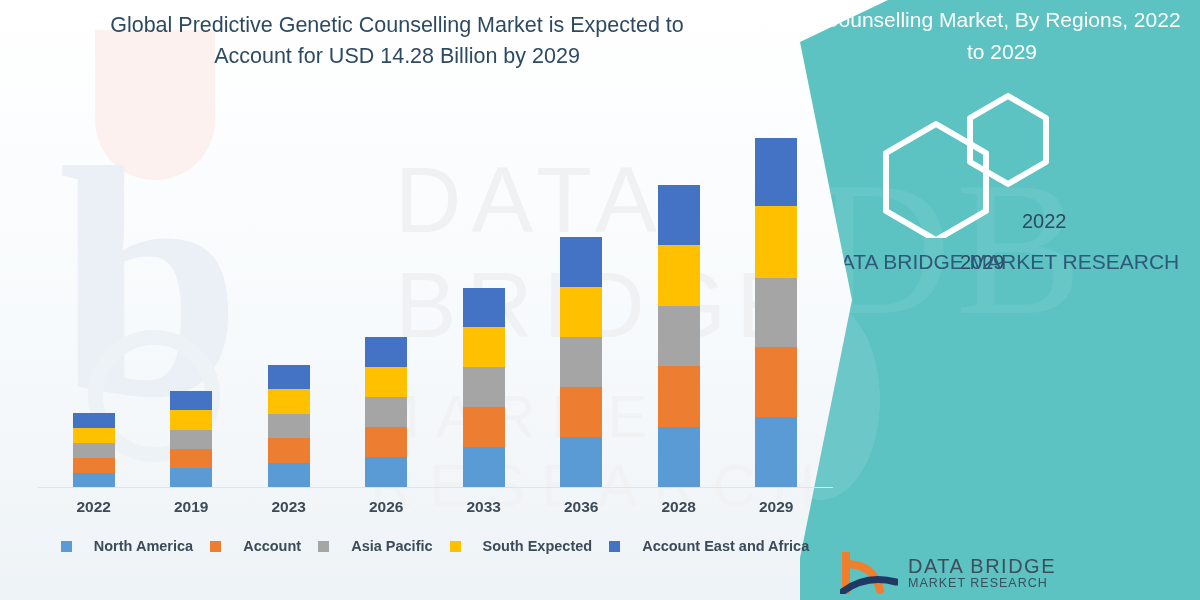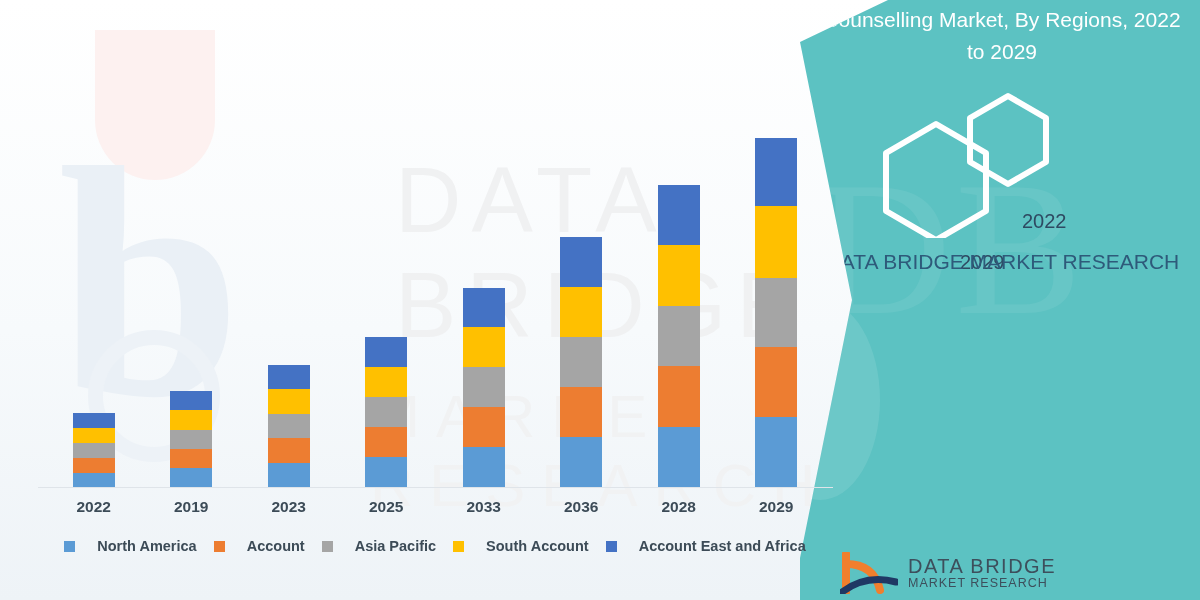--- a/index.html
+++ b/index.html
@@ -292,20 +292,21 @@
 <div id="canvas">
 
   <div class="left-panel">
 
     <div class="wm-pinkblob"></div>
     <div class="wm-letter wm-b">b</div>
     <div class="wm-circle"></div>
     <div class="wm-databridge">DATA BRIDGE</div>
     <div class="wm-market">MARKET RESEARCH</div>
 
+    <div class="chart-title">Global Predictive Genetic Counselling Market is Expected to Account for USD 14.28 Billion by 2029</div>
 
     <div class="plot">
       <div class="bars-row" id="bars-row">
           <div class="bar-slot">
             <div class="bar">
               <div class="seg" style="height: 15px; background: rgb(91, 155, 213);"></div>
               <div class="seg" style="height: 15px; background: rgb(237, 125, 49);"></div>
               <div class="seg" style="height: 15px; background: rgb(165, 165, 165);"></div>
               <div class="seg" style="height: 15px; background: rgb(255, 192, 0);"></div>
               <div class="seg" style="height: 15px; background: rgb(68, 114, 196);"></div>
@@ -376,21 +377,21 @@
           </div>
         </div>
     </div>
 
     <div class="axis-line"></div>
 
     <div class="x-labels" id="x-labels">
         <div class="x-label">2022</div>
         <div class="x-label">2019</div>
         <div class="x-label">2023</div>
-        <div class="x-label">2025</div>
+        <div class="x-label">2026</div>
         <div class="x-label">2033</div>
         <div class="x-label">2036</div>
         <div class="x-label">2028</div>
         <div class="x-label">2029</div>
       </div>
 
     <div class="legend" id="legend">
         <div class="legend-item">
           <span class="legend-swatch" style="background: rgb(91, 155, 213);"></span>
           <span class="legend-text">North America</span>
@@ -398,21 +399,21 @@
         <div class="legend-item">
           <span class="legend-swatch" style="background: rgb(237, 125, 49);"></span>
           <span class="legend-text">Account</span>
         </div>
         <div class="legend-item">
           <span class="legend-swatch" style="background: rgb(165, 165, 165);"></span>
           <span class="legend-text">Asia Pacific</span>
         </div>
         <div class="legend-item">
           <span class="legend-swatch" style="background: rgb(255, 192, 0);"></span>
-          <span class="legend-text">South Account</span>
+          <span class="legend-text">South Expected</span>
         </div>
         <div class="legend-item">
           <span class="legend-swatch" style="background: rgb(68, 114, 196);"></span>
           <span class="legend-text">Account East and Africa</span>
         </div>
       </div>
   </div>
 
   <div class="right-panel">
     <div class="rp-wm rp-wm-1">DB</div>

